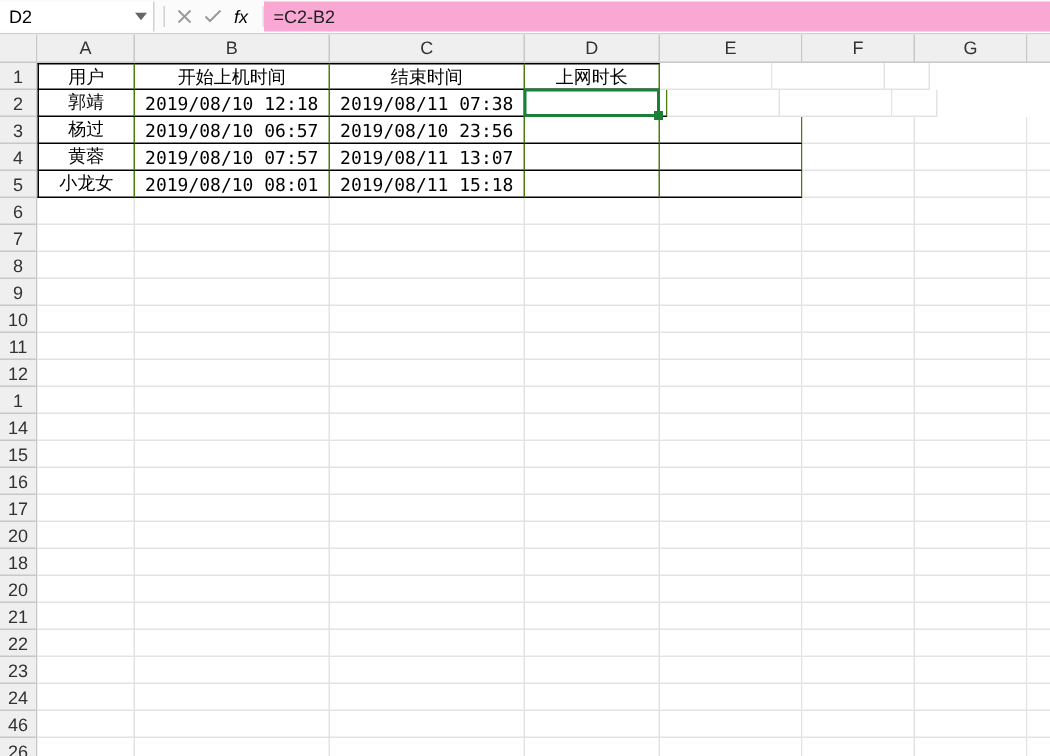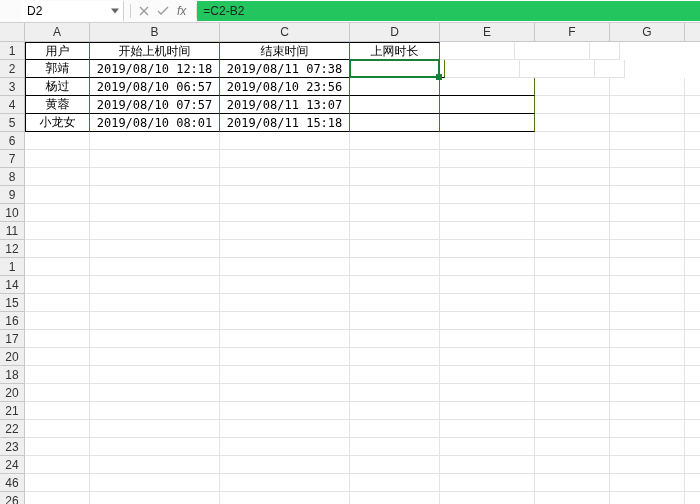--- a/index.html
+++ b/index.html
@@ -12,21 +12,20 @@
     background: #fff;
     color: #000;
     overflow: hidden;
   }
   .formula-bar {
     display: flex;
     align-items: center;
     height: 22px;
     border-bottom: 1px solid #d0d0d0;
     background: #fbfbfb;
-    padding-left: 21px;
   }
   .name-box {
     width: 90px;
     height: 20px;
     border-right: 1px solid #d0d0d0;
     display: flex;
     align-items: center;
     padding: 0 6px;
     background: #fff;
     position: relative;
@@ -51,28 +50,28 @@
     color: #888;
   }
   .fx-area .divider {
     width: 1px;
     height: 14px;
     background: #d0d0d0;
   }
   .fx-area svg { display: block; }
   .fx-label {
     font-style: italic;
-    color: #737373;
+    color: #000000;
     margin-right: 4px;
   }
   .formula-input {
     flex: 1;
     padding: 0 6px;
     color: #222;
-    background: #22c55e;
+    background: #f9a8d4;
     height: 20px;
     display: flex;
     align-items: center;
   }
 
   .sheet {
     position: relative;
     width: 700px;
     height: 482px;
     overflow: hidden;

